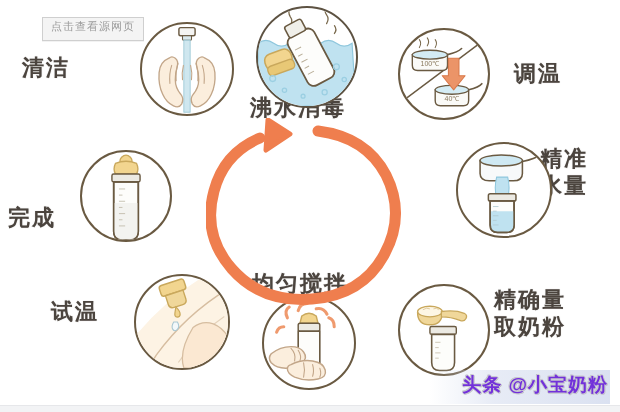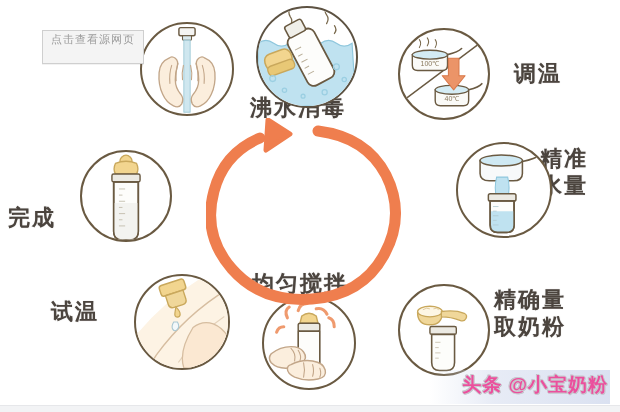--- a/index.html
+++ b/index.html
@@ -6,22 +6,22 @@
   body{
     width:620px;height:412px;overflow:hidden;
     background:#ffffff;
     font-family:"Liberation Sans","DejaVu Sans",sans-serif;
     position:relative;
   }
   #stage{position:absolute;left:0;top:0;width:620px;height:412px;}
 
   
   .src-badge{
-    position:absolute;left:42px;top:30px;
-    padding:2px 8px 17px 8px;
+    position:absolute;left:42px;top:17px;
+    padding:2px 8px 7px 8px;
     border:1px solid #cfcfcf;
     background:#f4f4f4;
     color:#9a9a9a;
     font-size:11px;line-height:13px;
     letter-spacing:1px;
     white-space:nowrap;
     box-shadow:0 1px 0 rgba(0,0,0,.05);
     z-index:30;
   }
 
@@ -64,21 +64,21 @@
 
   .circle svg{display:block;width:100%;height:100%;}
 
   
   .center-arrow{position:absolute;left:206px;top:118px;width:196px;height:200px;}
   .center-arrow svg{display:block;width:100%;height:100%;}
 
   
   .watermark{
     position:absolute;right:12px;bottom:14px;
-    color:#ec4899;
+    color:#6d28d9;
     font-size:19px;font-weight:bold;letter-spacing:1px;
     text-shadow:
       -1px 0 #c9c9cf, 1px 0 #c9c9cf, 0 -1px #c9c9cf, 0 1px #c9c9cf,
       1px 1px #bdbdc4, -1px -1px #bdbdc4;
     white-space:nowrap;
     opacity:.95;
   }
   .wm-band{
     position:absolute;right:10px;bottom:8px;width:180px;height:34px;
     background:linear-gradient(90deg,rgba(215,222,238,0) 0%,rgba(212,220,238,.55) 35%,rgba(206,215,236,.75) 100%);
@@ -91,20 +91,21 @@
 </style>
 </head>
 <body>
 
 <div id="stage">
 
   <div class="src-badge">
     <span>点击查看源网页</span>
   </div>
 
+  <div class="label lbl-clean">清洁</div>
   <div class="circle c-clean">
     <svg viewBox="0 0 100 100">
       <rect x="41" y="4" width="18" height="9" rx="2" fill="#f4f4f2" stroke="#6a5a42" stroke-width="1.6"></rect>
       <rect x="45" y="13" width="10" height="5" rx="1" fill="#d9e9ee" stroke="#6a5a42" stroke-width="1.2"></rect>
       <rect x="46.5" y="18" width="7" height="80" fill="#cfe7ef" stroke="#9dc9d6" stroke-width="1"></rect>
       <path d="M30 38 q-10 4 -11 16 q-1 14 4 24 q4 9 12 13 q6 3 9 -2 q3 -6 -1 -11 q-6 -7 -6 -16 q0 -8 2 -14 q2 -7 -2 -10 q-4 -3 -7 0z" fill="#fbeedd" stroke="#c2a689" stroke-width="1.5" stroke-linejoin="round"></path>
       <path d="M33 46 q-3 9 -2 20 M40 44 q-3 9 -2 19 M46 46 q-2 8 -1 16" fill="none" stroke="#c2a689" stroke-width="1.2" stroke-linecap="round"></path>
       <path d="M70 38 q10 4 11 16 q1 14 -4 24 q-4 9 -12 13 q-6 3 -9 -2 q-3 -6 1 -11 q6 -7 6 -16 q0 -8 -2 -14 q-2 -7 2 -10 q4 -3 7 0z" fill="#fbeedd" stroke="#c2a689" stroke-width="1.5" stroke-linejoin="round"></path>
       <path d="M67 46 q3 9 2 20 M60 44 q3 9 2 19 M54 46 q2 8 1 16" fill="none" stroke="#c2a689" stroke-width="1.2" stroke-linecap="round"></path>
     </svg>

